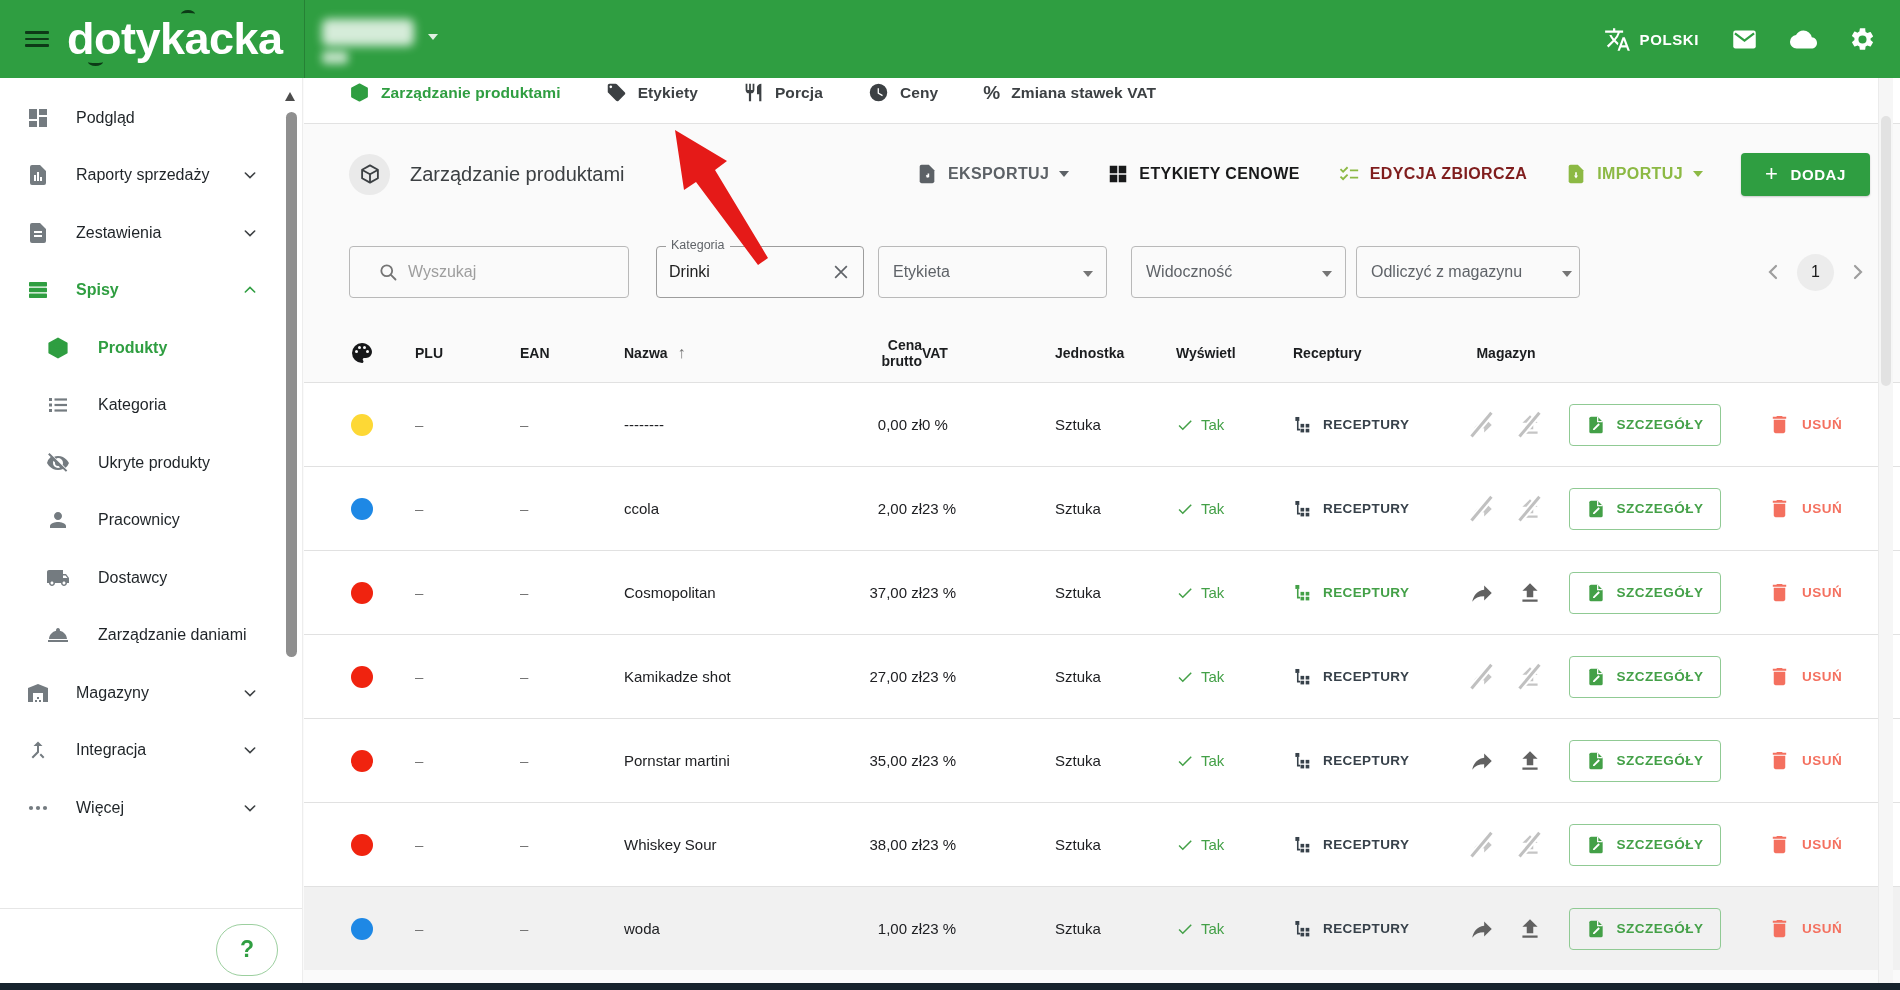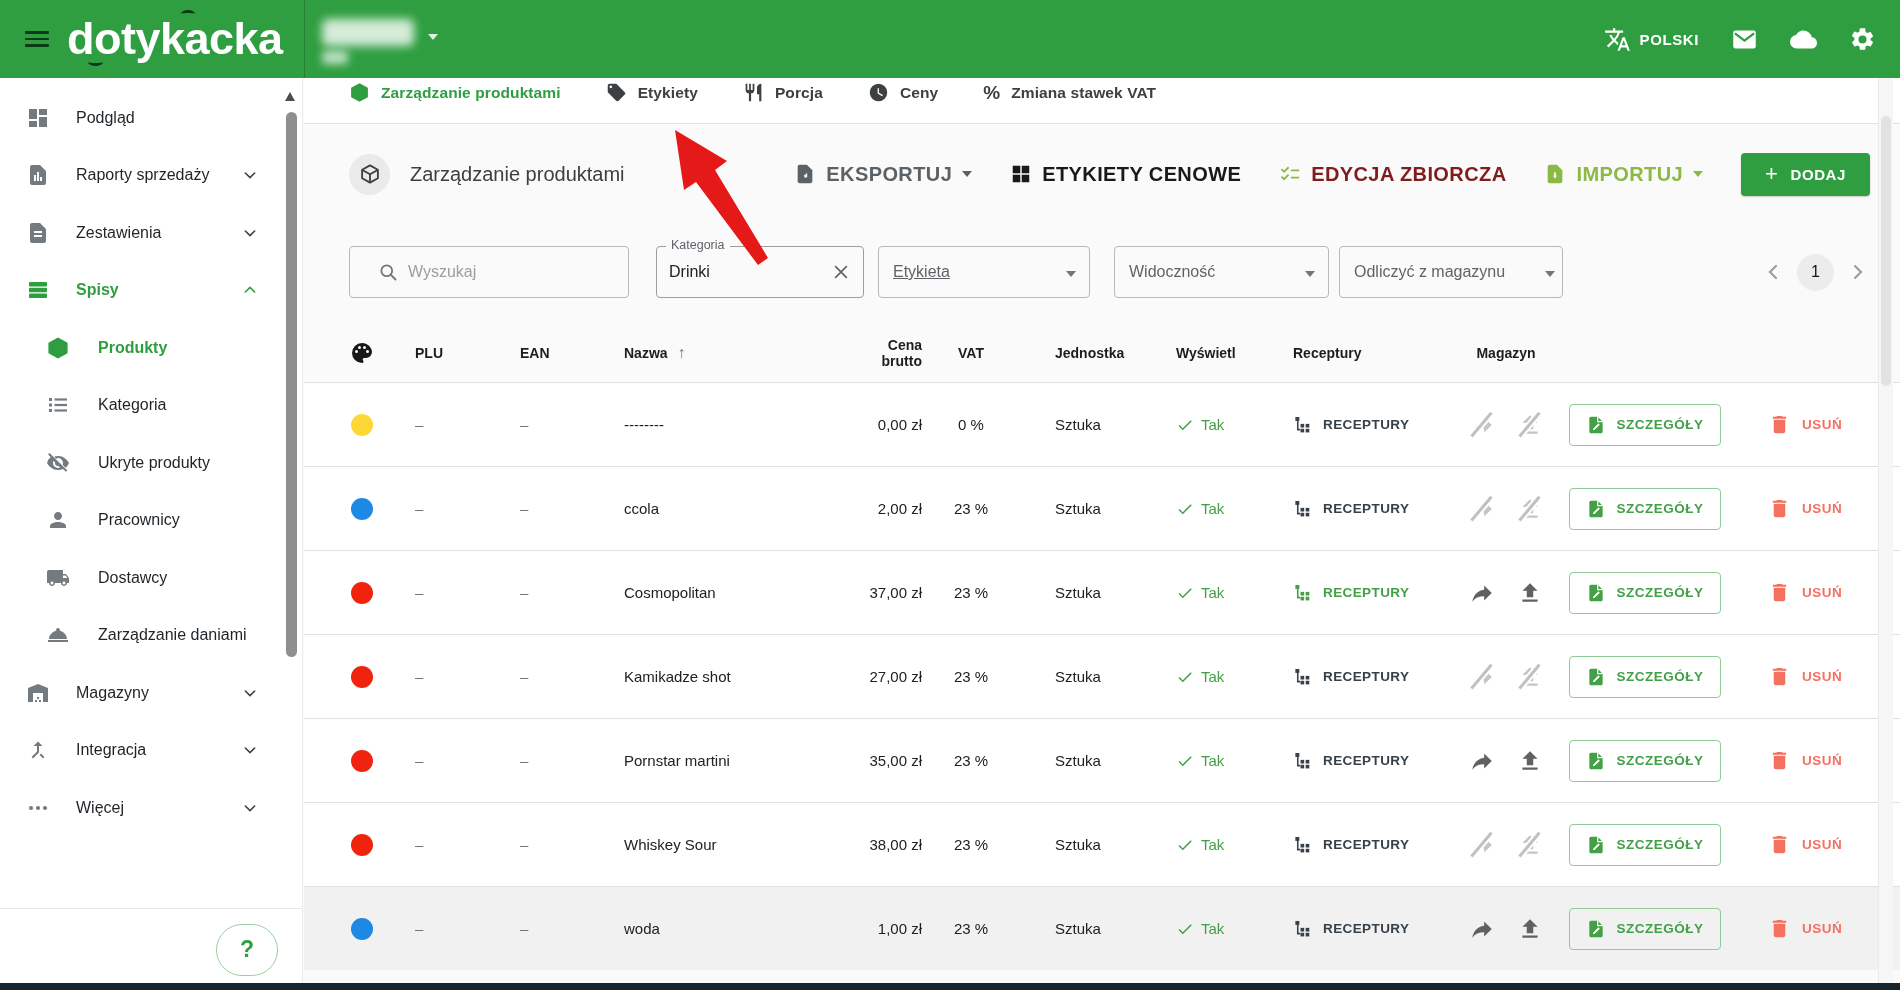--- a/index.html
+++ b/index.html
@@ -50,21 +50,21 @@
   .tab.active { color:#2f9e41; }
   .tab.active .t-icon { color:#2f9e41; }
   .pct { font-size:19px; font-weight:bold; }
 
   .content { height:850px; background:#fafafa; }
   .page-header { height:100px; display:flex; align-items:center; padding:0 30px 0 45px; }
   .ph-avatar { width:41px; height:41px; border-radius:50%; background:#eaeaea; display:flex; align-items:center; justify-content:center; color:#3c4043; }
   .ph-avatar svg { width:22px; height:22px; }
   .ph-title { margin-left:20px; font-size:20px; color:#3c4043; }
   .ph-actions { margin-left:auto; display:flex; align-items:center; gap:38px; }
-  .act { display:flex; align-items:center; gap:10px; font-size:20px; font-weight:bold; letter-spacing:0.4px; cursor:pointer; }
+  .act { display:flex; align-items:center; gap:10px; font-size:16px; font-weight:bold; letter-spacing:0.4px; cursor:pointer; }
   .act svg { width:22px; height:22px; }
   .act .dd-caret { width:0; height:0; border-left:5px solid transparent; border-right:5px solid transparent; border-top:6px solid currentColor; }
   .act-export { color:#5c6166; }
   .act-labels { color:#18191a; }
   .act-bulk { color:#7f1d1d;text-align:center; }
   .act-import { color:#8cb944; }
   .btn-add { display:flex; align-items:center; gap:12px; background:#2f9e41; color:#fff; font-size:15px; font-weight:bold; letter-spacing:0.6px; padding:13px 24px; border-radius:4px; cursor:pointer; box-shadow:0 1px 2px rgba(0,0,0,0.2); }
   .plus { font-size:22px; font-weight:normal; line-height:14px; }
 
   
@@ -73,42 +73,42 @@
   .f-search { width:280px; margin-right:27px; padding:0 28px; }
   .f-search svg { width:20px; height:20px; color:#757575; flex:none; }
   .f-search input { border:none; outline:none; background:transparent; font-size:16px; margin-left:10px; width:180px; font-family:inherit; color:#212121; }
   .f-search input::placeholder { color:#9e9e9e; }
   .f-kategoria { width:208px; margin-right:14px; padding:0 12px; border-color:#9d9d9d; }
   .f-label { position:absolute; top:-9px; left:9px; background:#fafafa; padding:0 5px; font-size:12.5px; color:#5f6368; }
   .f-value { font-size:16px; color:#212121; }
   .f-clear { margin-left:auto; width:20px; height:20px; color:#5f6368; cursor:pointer; }
   .f-clear svg { width:20px; height:20px; }
   .f-select { padding:0 14px; margin-right:24px; color:#5f6368; font-size:16px; }
-  .f-et { width:212px;text-decoration:underline; }
+  .f-et { width:229px; }
   .f-wid { width:215px; margin-right:10px; }
   .f-odl { width:224px; margin-right:0; }
   .sel-caret { position:absolute; right:13px; top:24px; width:0; height:0; border-left:5.5px solid transparent; border-right:5.5px solid transparent; border-top:6.5px solid #757575; }
   .f-odl .sel-caret { right:7px; }
   .pagination { margin-left:auto; display:flex; align-items:center; gap:12px; }
   .pg-chev { width:24px; height:24px; color:#9e9e9e; cursor:pointer; }
   .pg-chev svg { width:24px; height:24px; }
   .pg-num { width:37px; height:37px; border-radius:50%; background:#ececec; display:flex; align-items:center; justify-content:center; font-size:16px; color:#1a1a1a; cursor:pointer; }
 
   
   .table { margin-top:26px; }
   .thead, .trow { display:grid; grid-template-columns:56px 106px 104px 252px 70px 98px 106px 116px 178px 132px 186px 1fr; align-items:center; padding-left:30px; }
   .thead { height:58px; font-size:14px; font-weight:bold; color:#1b1d1f; }
   .trow { height:84px; background:#fff; border-top:1px solid #e1e1e1; font-size:15px; color:#202124; }
   .trow.selected { background:#f1f1f1; }
   .c-dot { display:flex; justify-content:center; }
   .c-plu { padding-left:25px; }
   .c-ean { padding-left:24px; }
   .c-nazwa { padding-left:24px; }
   .c-cena { text-align:right; }
-  .c-vat { text-align:center; }
+  .c-vat { text-align:left; }
   .c-jedn { padding-left:35px; }
   .c-wysw { padding-left:50px; }
   .c-rec { padding-left:51px; }
   .c-mag { display:flex; justify-content:center; gap:22px; padding-left:40px; }
   .c-magh { text-align:center; padding-left:40px; }
   .c-det { display:flex; justify-content:center; }
   .c-usun { display:flex; align-items:center; padding-left:30px; gap:11px; }
   .dash { color:#757575; }
   .sort-arrow { color:#757575; font-size:16px; margin-left:10px; font-weight:normal; }
   .palette { width:24px; height:24px; color:#17181a; }

